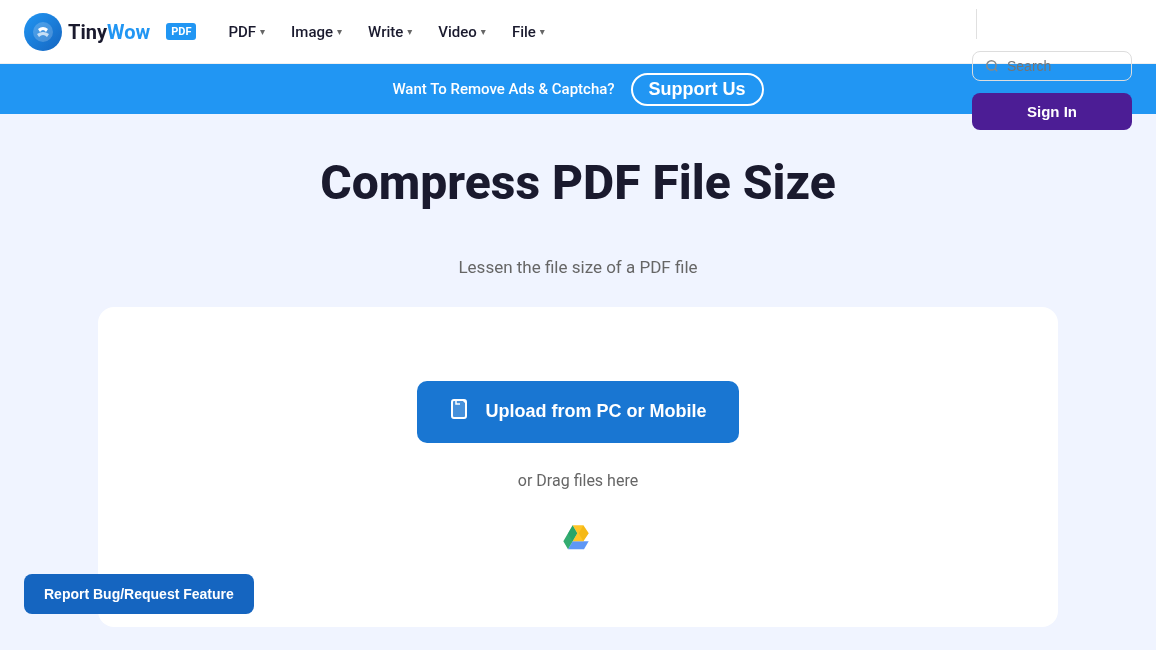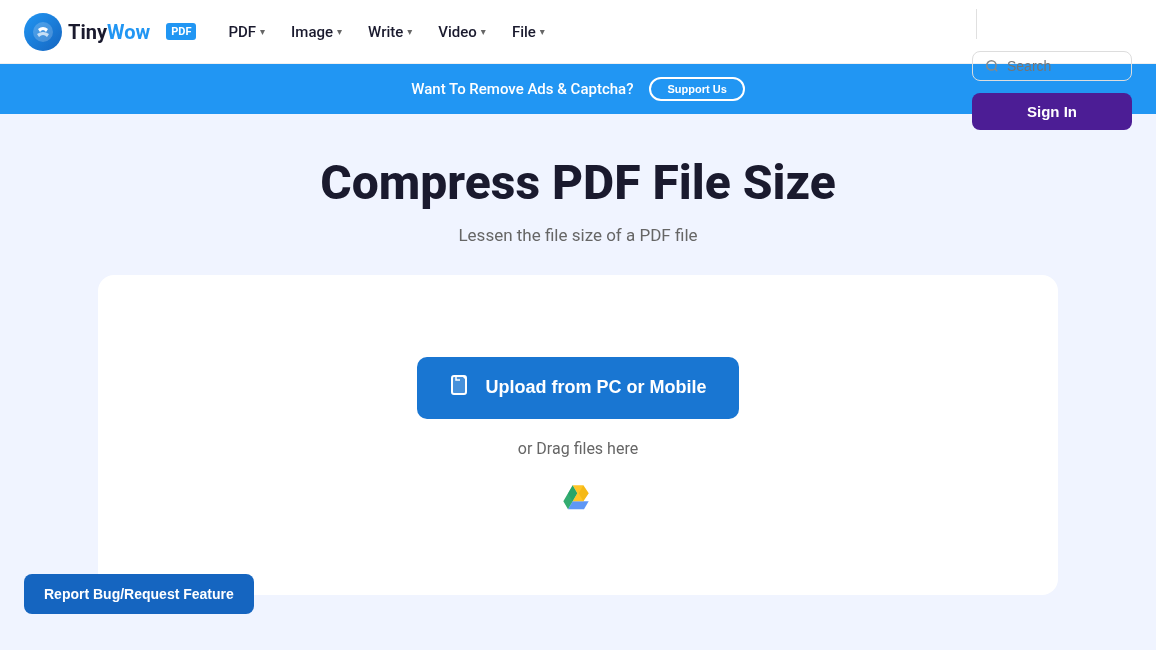--- a/index.html
+++ b/index.html
@@ -129,21 +129,21 @@
       color: white;
       font-size: 15px;
       font-weight: 500;
     }
     .support-btn {
       background: transparent;
       border: 2px solid white;
       color: white;
       border-radius: 20px;
       padding: 4px 16px;
-      font-size: 11px;
+      font-size: 18px;
       font-weight: 600;
       cursor: pointer;
     }
 
     
     .main {
       background: #f0f4ff;
       min-height: calc(650px - 64px - 44px);
       display: flex;
       flex-direction: column;
@@ -155,34 +155,35 @@
       font-weight: 800;
       color: #1a1a2e;
       text-align: center;
       margin-bottom: 14px;
     }
     .page-subtitle {
       font-size: 17px;
       color: #666;
       text-align: center;
       margin-bottom: 30px;
+      margin-top: 32px;
     }
 
     
     .upload-card {
       background: white;
       border-radius: 16px;
       width: 960px;
       min-height: 320px;
       display: flex;
       flex-direction: column;
       align-items: center;
       justify-content: center;
       padding: 40px;
-      gap: 20px;
+      gap: 28px;
       position: relative;
     }
     .upload-btn {
       background: #1976d2;
       color: white;
       border: none;
       border-radius: 10px;
       padding: 16px 32px;
       font-size: 18px;
       font-weight: 600;

